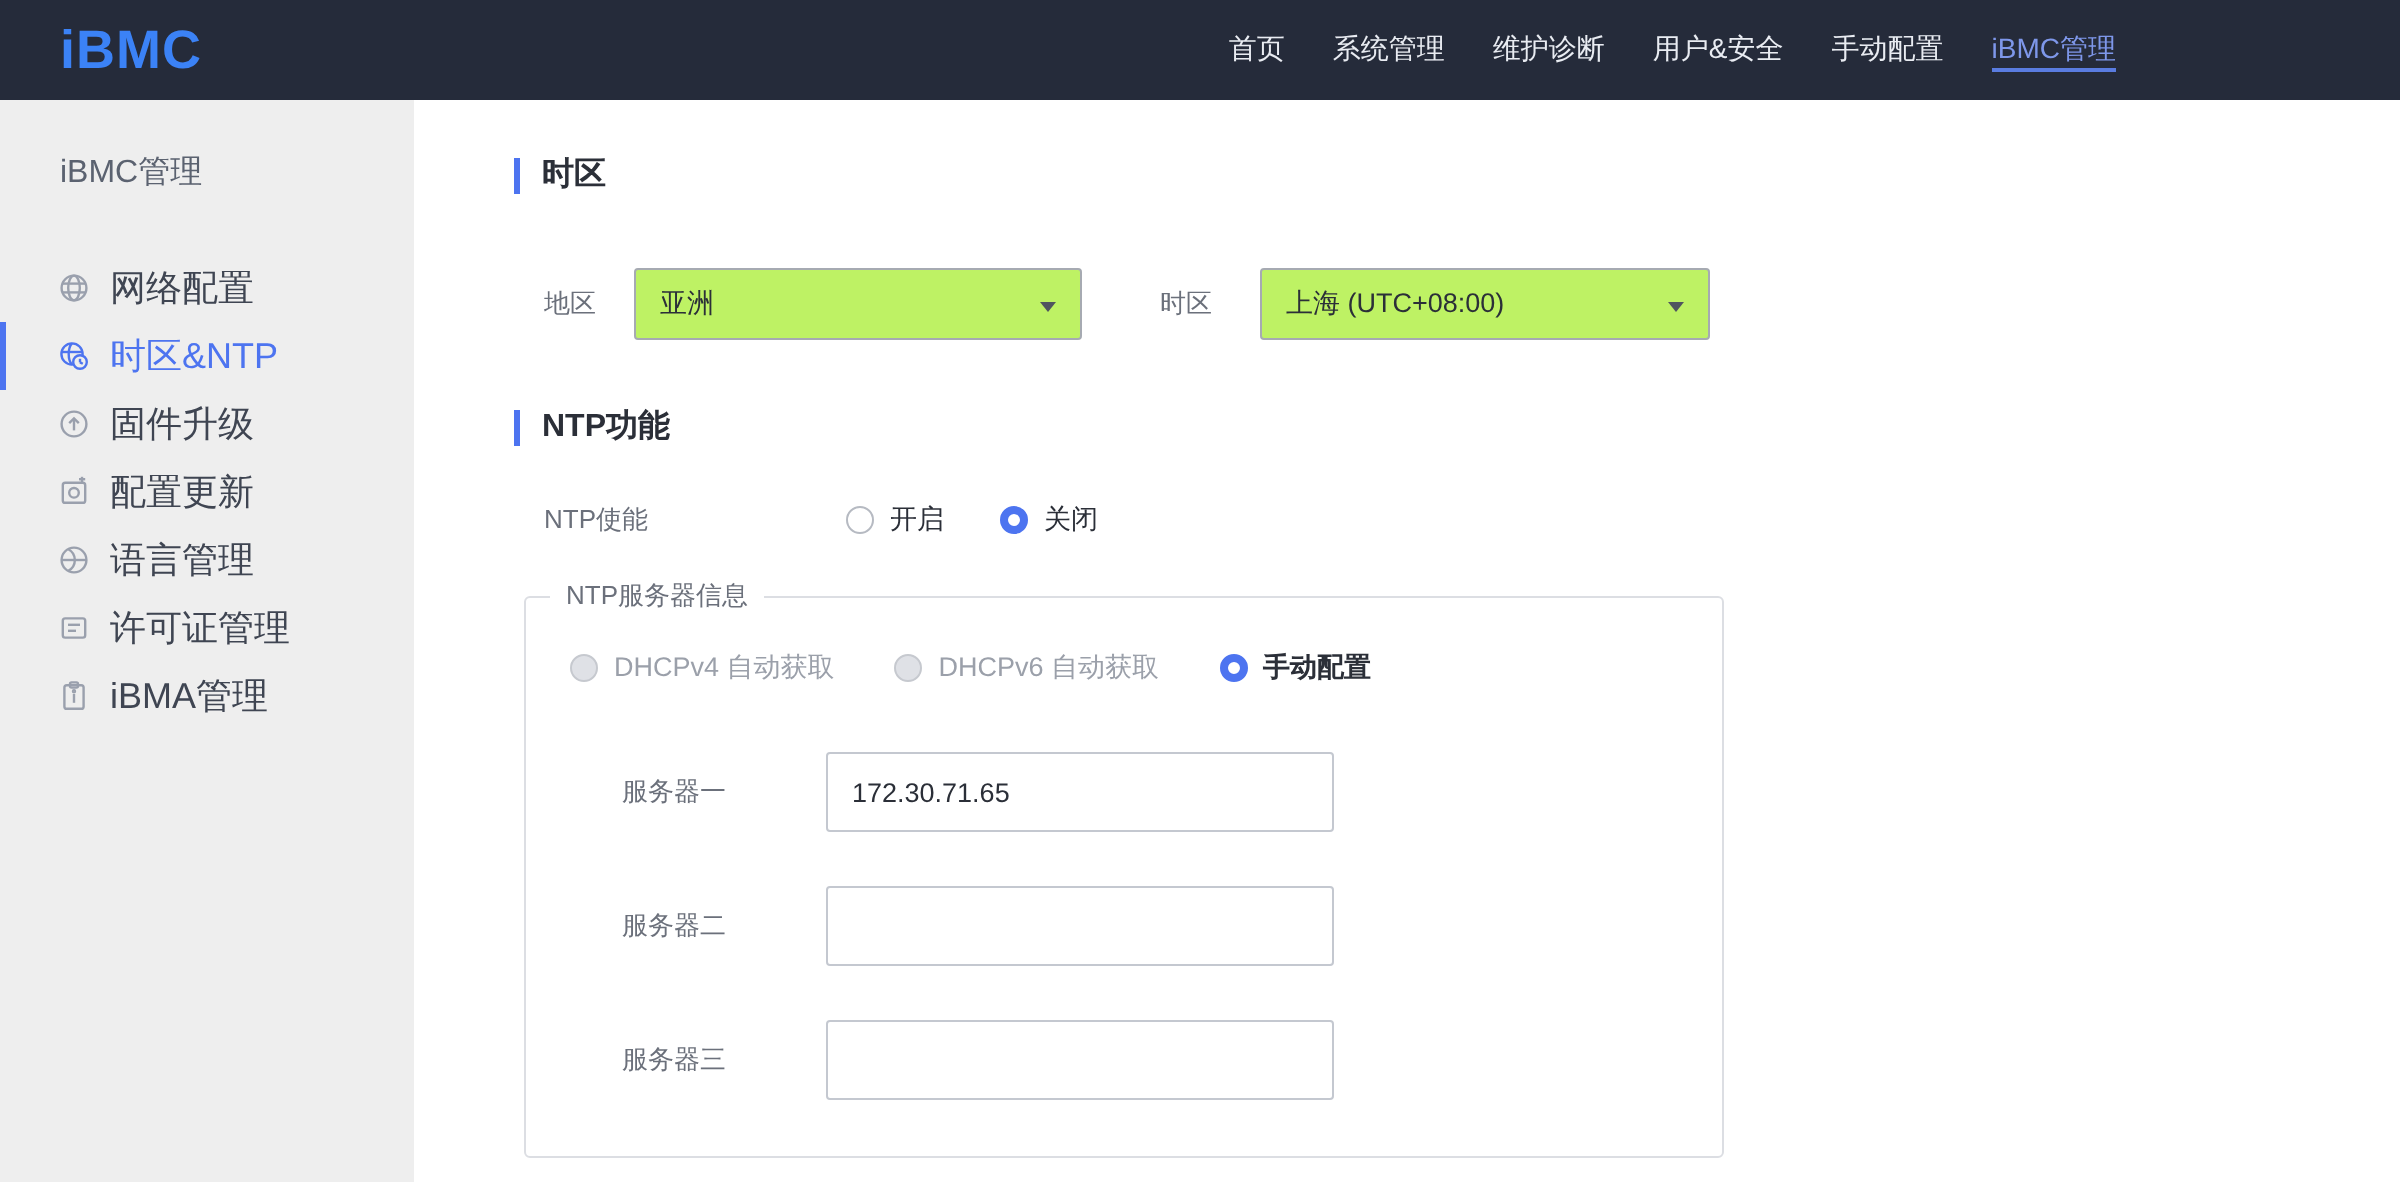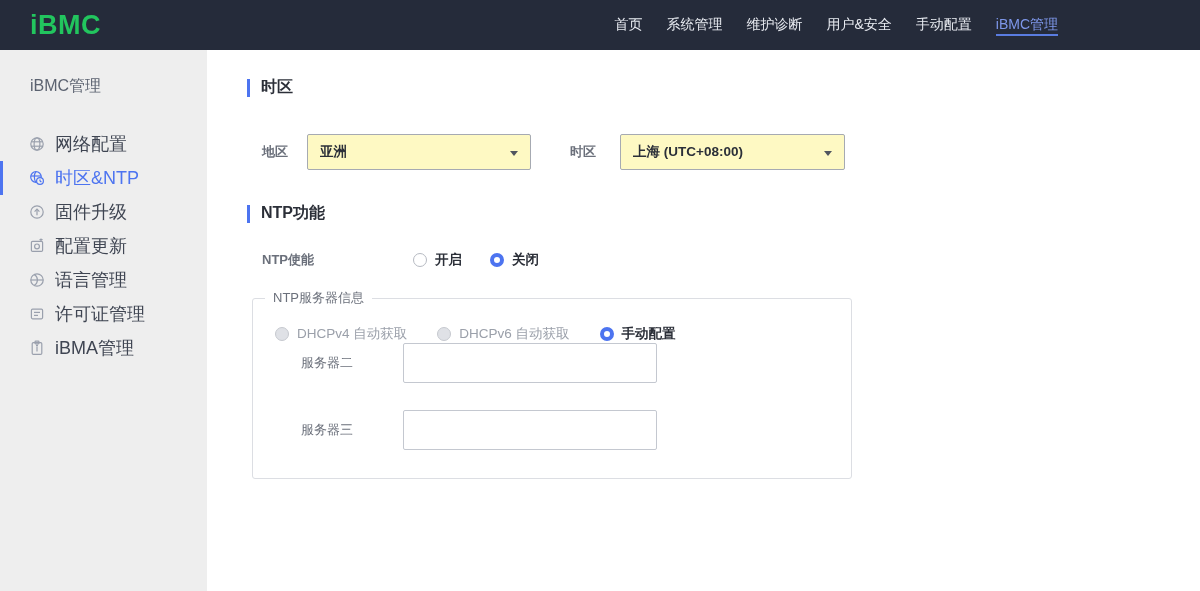--- a/index.html
+++ b/index.html
@@ -2,21 +2,21 @@
 <html><head>
 <meta charset="utf-8">
 <style>
   * { margin:0; padding:0; box-sizing:border-box; }
   html,body { width:1200px; height:591px; background:#fff; overflow:hidden;
     font-family:"Liberation Sans","DejaVu Sans",sans-serif; }
 
   
   .navbar { position:absolute; left:0; top:0; width:1200px; height:50px;
     background:#252b3a; display:flex; align-items:center; }
-  .logo { margin-left:30px; color:#22c55e; font-size:27px; font-weight:700;
+  .logo { margin-left:30px; color:#3b82f6; font-size:27px; font-weight:700;
     letter-spacing:.5px; }
   .nav-menu { margin-left:auto; margin-right:130px; display:flex;
     align-items:stretch; height:32px; }
   .nav-item { position:relative; display:flex; align-items:center;
     padding:0 12px; color:#e9ecf2; font-size:14px; cursor:pointer; }
   .nav-item.active { color:#7e97ea; }
   .nav-item.active::after { content:""; position:absolute; left:12px; right:12px;
     bottom:5px; height:2px; background:#5a7ce0; }
 
   
@@ -34,35 +34,35 @@
     width:3px; height:34px; background:#4d74f0; }
   .sicon svg { width:16px; height:16px; display:block; }
 
   .collapse-tab { position:absolute; left:207px; top:331px; width:16px; height:38px;
     background:#ebebeb; border-radius:0 10px 10px 0; display:flex;
     align-items:center; justify-content:center; cursor:pointer;
     color:#4d74f0; font-size:14px; font-weight:700; }
 
   
   .main { position:absolute; left:207px; top:50px; width:993px; height:408px;
-    background:#ffffff; padding-left:40px; }
+    background:#ffffff; padding-left:50px; }
   .section-title { display:flex; align-items:center; }
   .section-title .tbar { width:3px; height:18px; background:#4d74f0;
     margin-right:11px; }
   .section-title .ttext { font-size:16px; font-weight:700; color:#2b2f38; }
   .st-timezone { margin-top:27px; }
   .st-ntp { margin-top:33px; }
 
-  .form-row { display:flex; align-items:center; margin-left:15px;font-weight:bold; }
+  .form-row { display:flex; align-items:center; margin-left:15px; }
   .row-timezone { margin-top:36px; }
   .field-label { font-size:13px; color:#6b707b; }
   .lbl-region { width:45px; }
   .lbl-tz { width:50px; margin-left:39px; }
 
-  .select { position:relative; width:224px; height:36px; background:#fef9c3;
+  .select { position:relative; width:224px; height:36px; background:#bef264;
     border:1px solid #a6aab2; border-radius:2px; display:flex;
     align-items:center; padding:0 28px 0 12px; cursor:pointer; }
   .select .sel-text { font-size:13.5px; color:#2b2f38; white-space:nowrap;
     overflow:hidden; }
   .caret { position:absolute; right:12px; top:16px; width:0; height:0;
     border-left:4.5px solid transparent; border-right:4.5px solid transparent;
     border-top:5.5px solid #50555f; }
 
   .row-enable { margin-top:27px; }
   .lbl-enable { width:151px; }
@@ -251,20 +251,24 @@
       <div class="radio-opt">
         <span class="radio disabled"></span>
         <span class="radio-label dim">DHCPv6 自动获取</span>
       </div>
       <div class="radio-opt">
         <span class="radio selected"></span>
         <span class="radio-label strong">手动配置</span>
       </div>
     </div>
 
+    <div class="server-row first">
+      <div class="server-label">服务器一</div>
+      <input class="server-input" type="text" value="172.30.71.65" style="">
+    </div>
 
     <div class="server-row">
       <div class="server-label">服务器二</div>
       <input class="server-input" type="text" value="" style="">
     </div>
 
     <div class="server-row">
       <div class="server-label">服务器三</div>
       <input class="server-input" type="text" value="" style="">
     </div>

